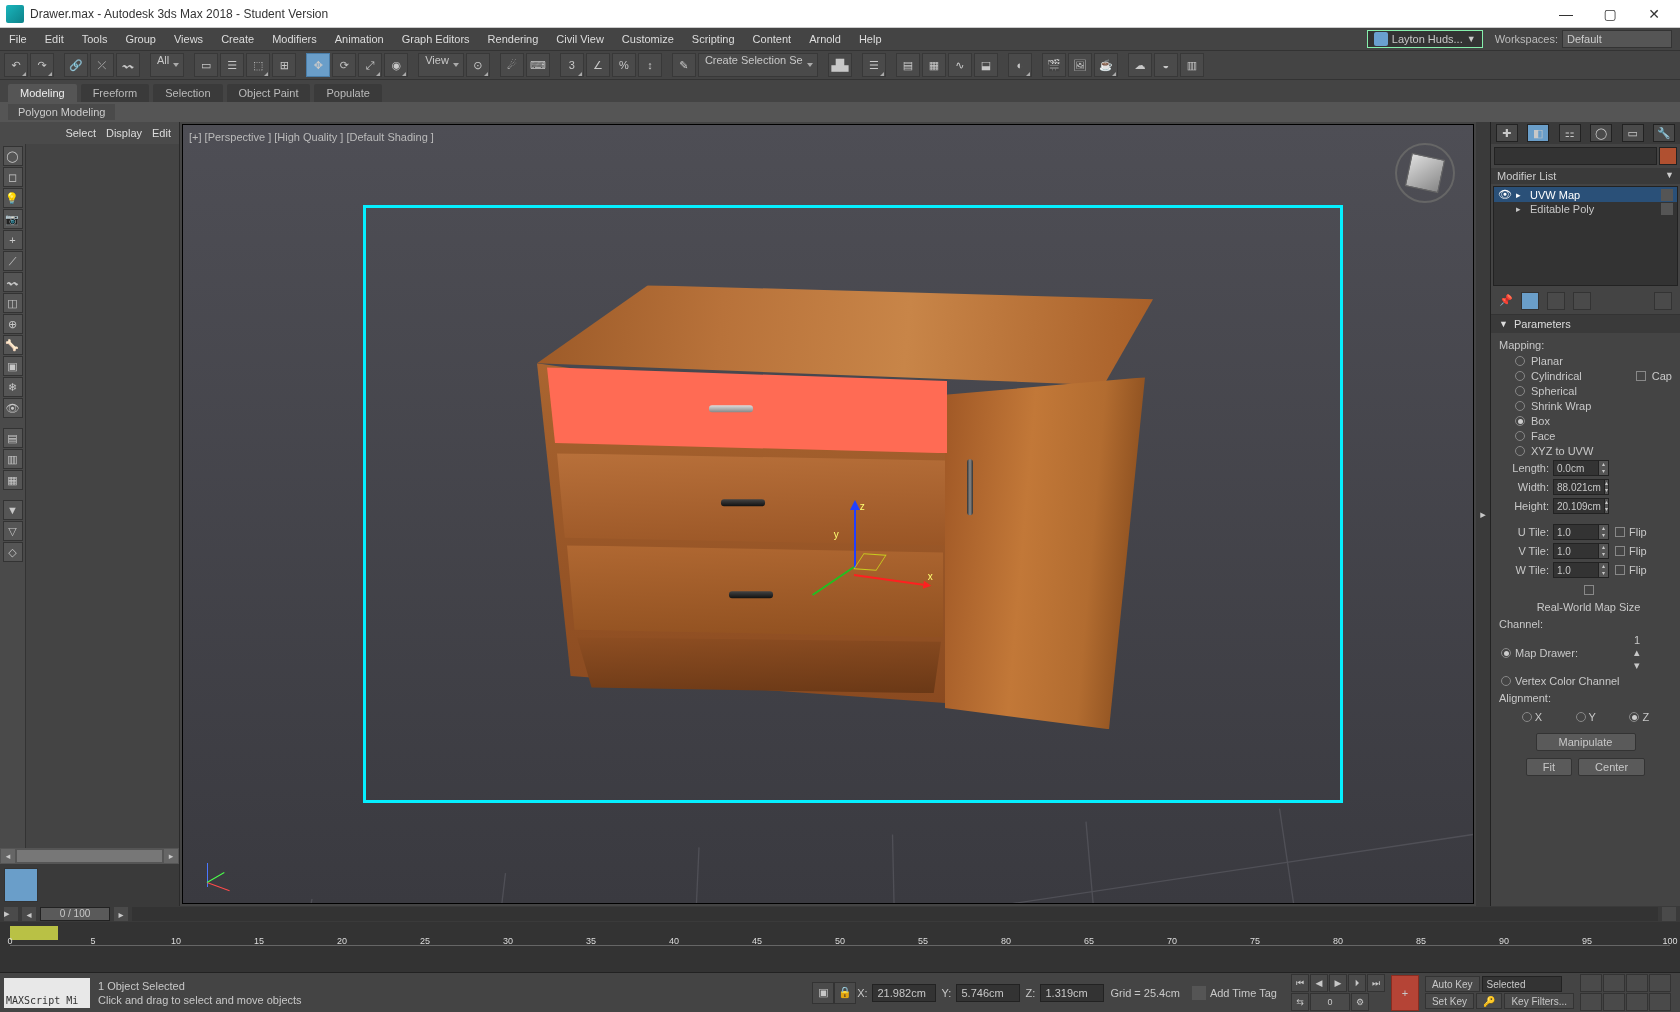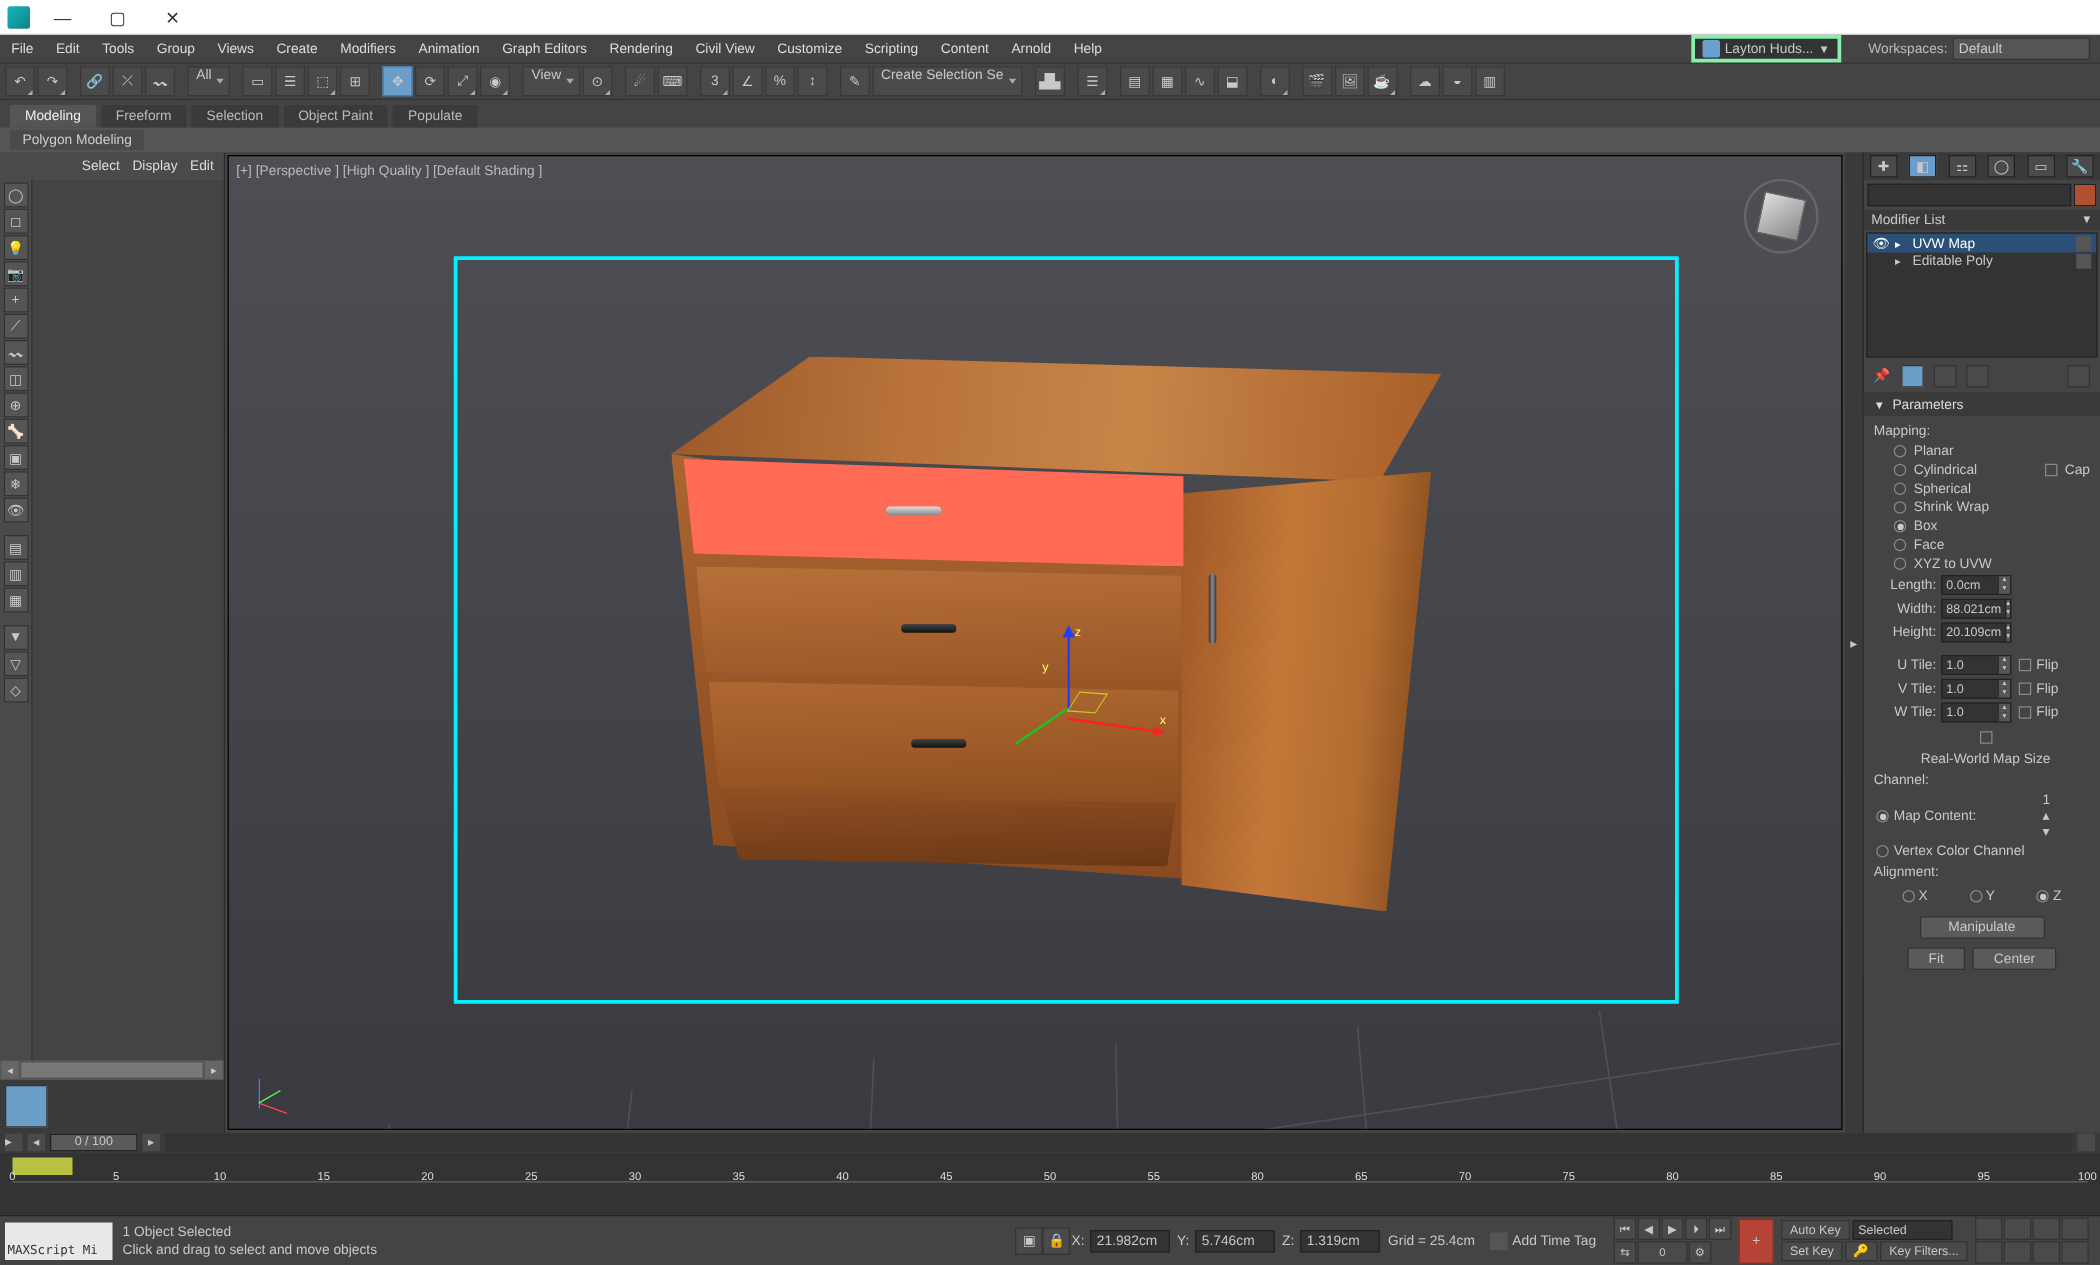--- a/index.html
+++ b/index.html
@@ -5,21 +5,21 @@
 * { margin: 0; padding: 0; box-sizing: border-box; font-family: "Segoe UI", Tahoma, sans-serif; font-size: 11px; user-select: none; }
 body { background: #4a4a4a; color: #c8c8c8; overflow: hidden; }
 .titlebar { height: 28px; background: #fff; display: flex; align-items: center; padding: 0 6px; color: #333; border-bottom: 1px solid #ccc;}
 .titlebar .logo { width: 18px; height: 18px; background: linear-gradient(135deg, #1ab5bc, #0d8289); margin-right: 6px; border-radius: 2px;}
 .titlebar .title { flex: 1; font-size: 12px; }
 .titlebar .winbtns { display: flex; gap: 4px; }
 .titlebar .winbtn { width: 40px; height: 24px; display:flex;align-items:center;justify-content:center;font-size:14px;color:#333;}
 .menubar { height: 22px; background: #444; display: flex; align-items: center; }
 .menubar .menu { padding: 0 9px; color:#ddd; height:100%; display:flex;align-items:center;}
 .menubar .spacer{flex:1;}
-.mb-user{background:#333;border:3px solid #86efac;padding:1px 6px;display:flex;align-items:center;gap:4px;margin-right:22px;}
+.mb-user{background:#333;border:1px solid #86efac;padding:1px 6px;display:flex;align-items:center;gap:4px;margin-right:12px;}
 .mb-user .av{width:14px;height:14px;background:#6aa0cf;border-radius:2px;}
 .mb-ws{display:flex;align-items:center;gap:4px;color:#bbb;margin-right:8px;}
 .mb-ws input{background:#555;border:1px solid #333;color:#ccc;padding:1px 4px;width:110px;height:18px;}
 .toolbar { height: 30px; background: #444; border-top:1px solid #333;border-bottom:1px solid #333; display: flex; align-items: center; padding: 0 4px; gap:2px;}
 .tb-btn { width: 24px; height: 24px; background: #4a4a4a; border: 1px solid #383838; display:flex;align-items:center;justify-content:center;position:relative;}
 .tb-btn.active{background:#6a9ec9;border-color:#4a7ea9;}
 .tb-btn svg,.tb-btn span{pointer-events:none;}
 .tb-sep{width:6px;}
 .tb-dd{position:absolute;right:1px;bottom:0;width:0;height:0;border-left:4px solid transparent;border-bottom:4px solid #aaa;}
 .tb-text-dd{height:24px;background:#4a4a4a;border:1px solid #383838;padding:0 14px 0 6px;display:flex;align-items:flex-start;gap:4px;position:relative;}
@@ -150,20 +150,21 @@
 .d-base{position:absolute;top:352px;left:74px;width:364px;height:56px;background:linear-gradient(178deg,#8e4e22,#6a3816);clip-path:polygon(0 0,100% 8%,98% 100%,4% 90%);}
 .d-handle{position:absolute;width:44px;height:7px;background:linear-gradient(180deg,#ddd,#888);border-radius:3px;}
 .d-side{position:absolute;top:92px;left:442px;width:200px;height:352px;background:linear-gradient(95deg,#a05826 0%,#c27838 40%,#b26c30 70%,#7a4218 100%);clip-path:polygon(0 5%,100% 0,82% 100%,0 94%);}
 .d-doorh{position:absolute;width:6px;height:56px;background:linear-gradient(90deg,#333,#888,#333);border-radius:3px;}
 </style>
 </head>
 <body>
 
 <div class="titlebar">
   <div class="logo"></div>
+  <div class="title">Drawer.max - Autodesk 3ds Max 2018 - Student Version</div>
   <div class="winbtns">
     <div class="winbtn">—</div>
     <div class="winbtn">▢</div>
     <div class="winbtn">✕</div>
   </div>
 </div>
 
 <div class="menubar">
   <div class="menu">File</div>
   <div class="menu">Edit</div>
@@ -593,21 +594,21 @@
         <div class="radioline" style="margin-left:6px;margin-top:4px;flex-direction:column;">
             <div class="cb"></div>
             <span>Real-World Map Size</span>
           </div>
 
         <div class="roll-lbl">Channel:</div>
         <div class="chanrow">
             <div class="radio on" style="border:1px solid #888;border-radius:50%;width:10px;height:10px;display:flex;align-items:center;justify-content:center;">
               <div style="width:5px;height:5px;background:#ccc;border-radius:50%"></div>
             </div>
-            <span>Map Content:</span>
+            <span>Map Drawer:</span>
             <div style="flex:1"></div>
             <div class="spin" style="width:38px"><span class="v">1</span><div class="arrs">
                 <div>▴</div>
                 <div>▾</div>
               </div></div>
           </div>
         <div class="chanrow">
             <div style="border:1px solid #888;border-radius:50%;width:10px;height:10px;"></div>
             <span>Vertex Color Channel</span>
           </div>

